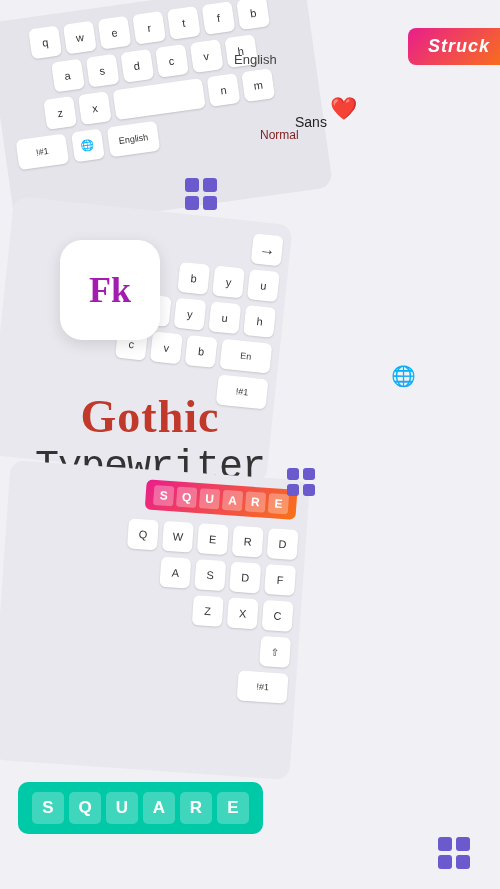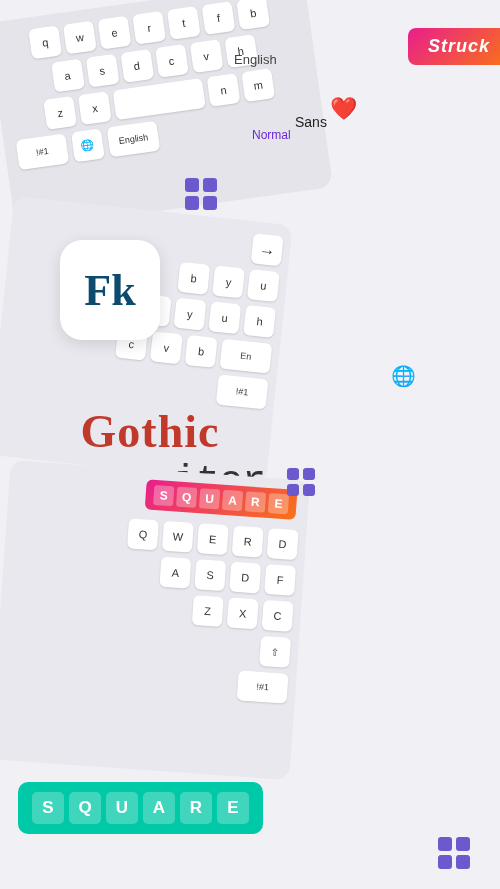--- a/index.html
+++ b/index.html
@@ -97,23 +97,23 @@
       top: 240px;
       left: 60px;
       width: 100px;
       height: 100px;
       background: white;
       border-radius: 22px;
       box-shadow: 0 4px 15px rgba(0,0,0,0.12);
       display: flex;
       align-items: center;
       justify-content: center;
-      font-size: 44px;
+      font-size: 36px;
       font-family: 'Times New Roman', serif;
-      color: #0c4a6e;
+      color: #a21caf;
       font-weight: 900;
     }
 
     
     .dots-icon-top {
       position: absolute;
       top: 178px;
       left: 185px;
       display: grid;
       grid-template-columns: 1fr 1fr;
@@ -174,21 +174,20 @@
       padding-left: 10px;
     }
 
     .font-gothic {
       font-family: 'Times New Roman', serif;
       font-size: 46px;
       font-weight: 900;
       color: #c0392b;
       font-style: normal;
       letter-spacing: 1px;
-      margin-top: 15px;
     }
 
     .font-typewriter {
       font-family: 'Courier New', monospace;
       font-size: 40px;
       color: #333;
       letter-spacing: -1px;
     }
 
     .font-comic {
@@ -262,23 +261,23 @@
       position: absolute;
       top: 96px;
       left: 330px;
       font-size: 22px;
     }
 
     
     .keyboard-label-normal {
       position: absolute;
       top: 128px;
-      left: 252px;
+      left: 260px;
       font-size: 12px;
-      color: #6d28d9;
+      color: #7f1d1d;
     }
 
     .keyboard-label-sans {
       position: absolute;
       top: 114px;
       left: 295px;
       font-size: 14px;
       color: #222;
       font-weight: 400;
     }

